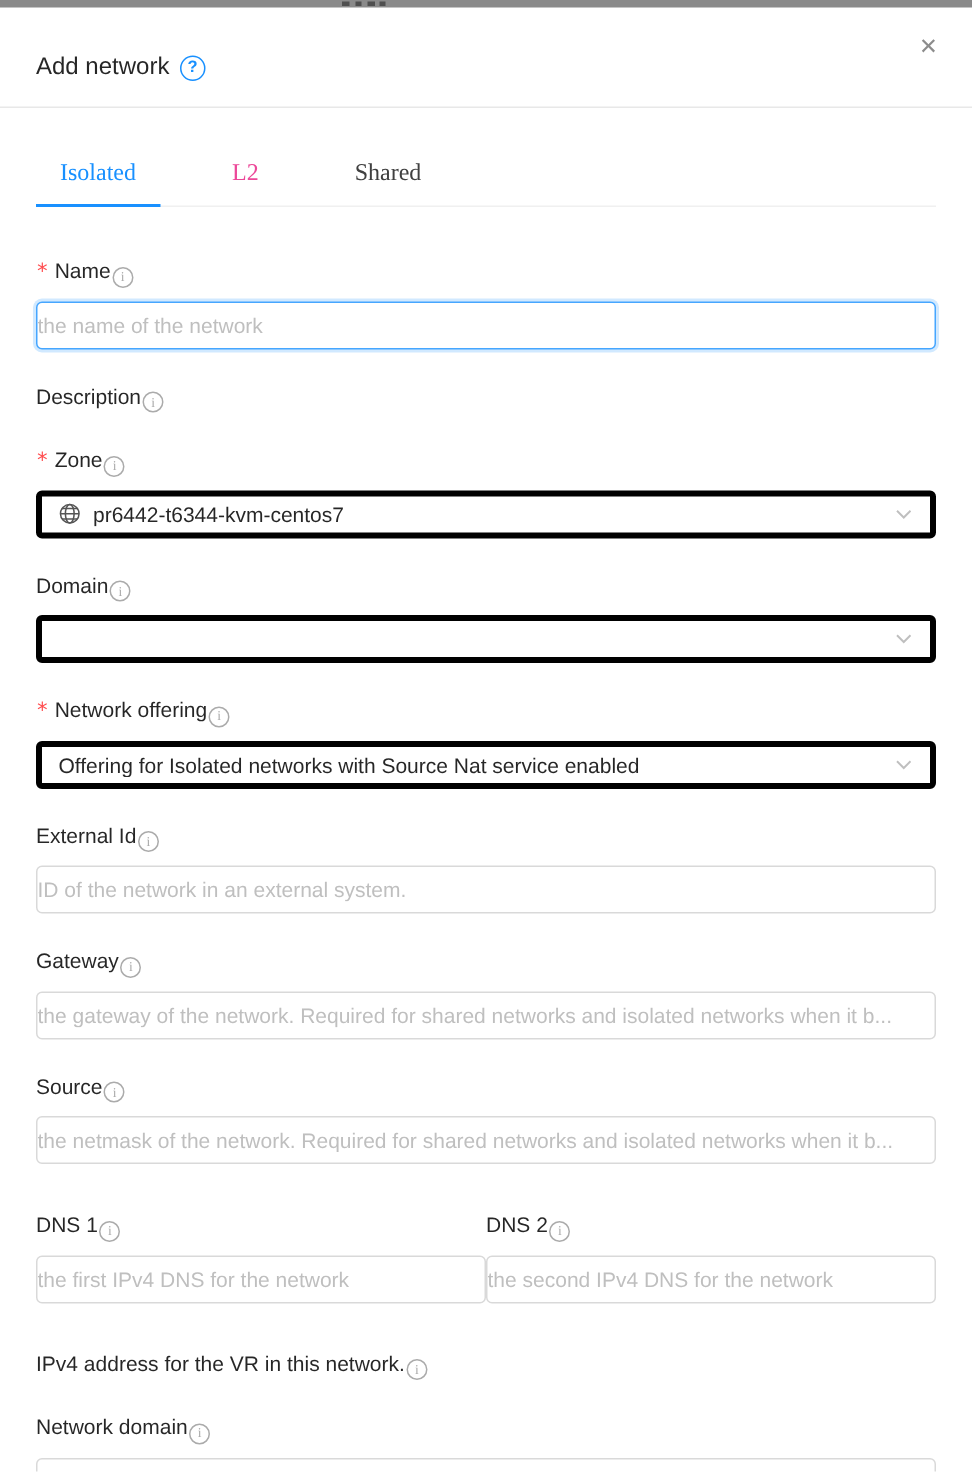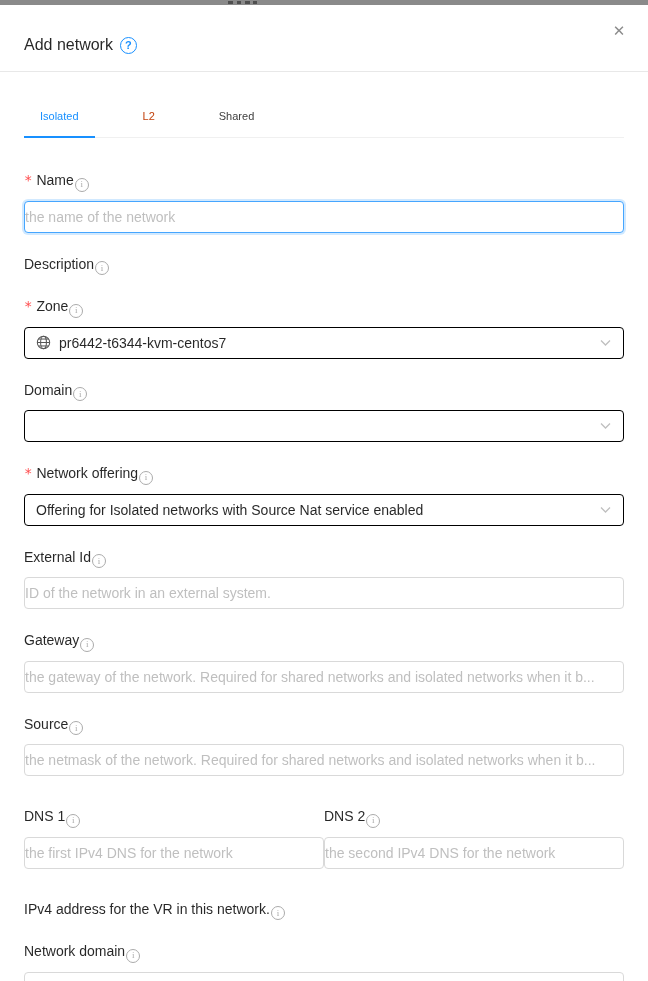--- a/index.html
+++ b/index.html
@@ -55,31 +55,32 @@
   .modal-body { padding: 24px 24px 16px 24px; }
 
   
   .tabs {
     display: flex;
     border-bottom: 1px solid #f0f0f0;
     margin-bottom: 33px;
   }
   .tab {
     padding: 11px 16px;
-    font-size: 11px; line-height: 18px;
+    font-size: 16px; line-height: 18px;
     color: #404040;
     cursor: pointer;
     margin-bottom: -1px;
+    font-family: Liberation Serif, serif;
   }
   .tab + .tab { margin-left: 32px; }
   .tab.active {
     color: #1890ff;
     border-bottom: 2px solid #1890ff;
   }
-  .tab.hovered { color: #c2410c; }
+  .tab.hovered { color: #ec4899; }
 
   
   .form-item { margin-bottom: 9px; margin-top: 22px; }
   .form-label {
     display: block;
     font-size: 14px; line-height: 18px;
     color: rgba(0,0,0,0.85);
     margin-bottom: 9px;
   }
   .req { color: #ff4d4f; margin-right: 4px; font-family: "DejaVu Sans Mono", monospace; font-size: 14px; }
@@ -103,21 +104,21 @@
   .form-input::placeholder {
     color: #bfbfbf;
     text-overflow: ellipsis;
   }
   .form-input.focused {
     border-color: #46a6ff;
     box-shadow: 0 0 0 2px rgba(24,144,255,0.2);
   }
   .form-select {
     width: 100%; height: 32px;
-    border: 1px solid #000000; border-radius: 4px;
+    border: 4px solid #000000; border-radius: 4px;
     padding: 0 11px;
     display: flex; align-items: center;
     font-size: 14px; color: rgba(0,0,0,0.85);
     cursor: pointer; position: relative;
     background: #fff;
   }
   .select-value { flex: 1; white-space: nowrap; overflow: hidden; }
   .globe-icon { display: inline-flex; margin-right: 8px; }
   .chevron {
     position: absolute; right: 12px; top: 50%;

